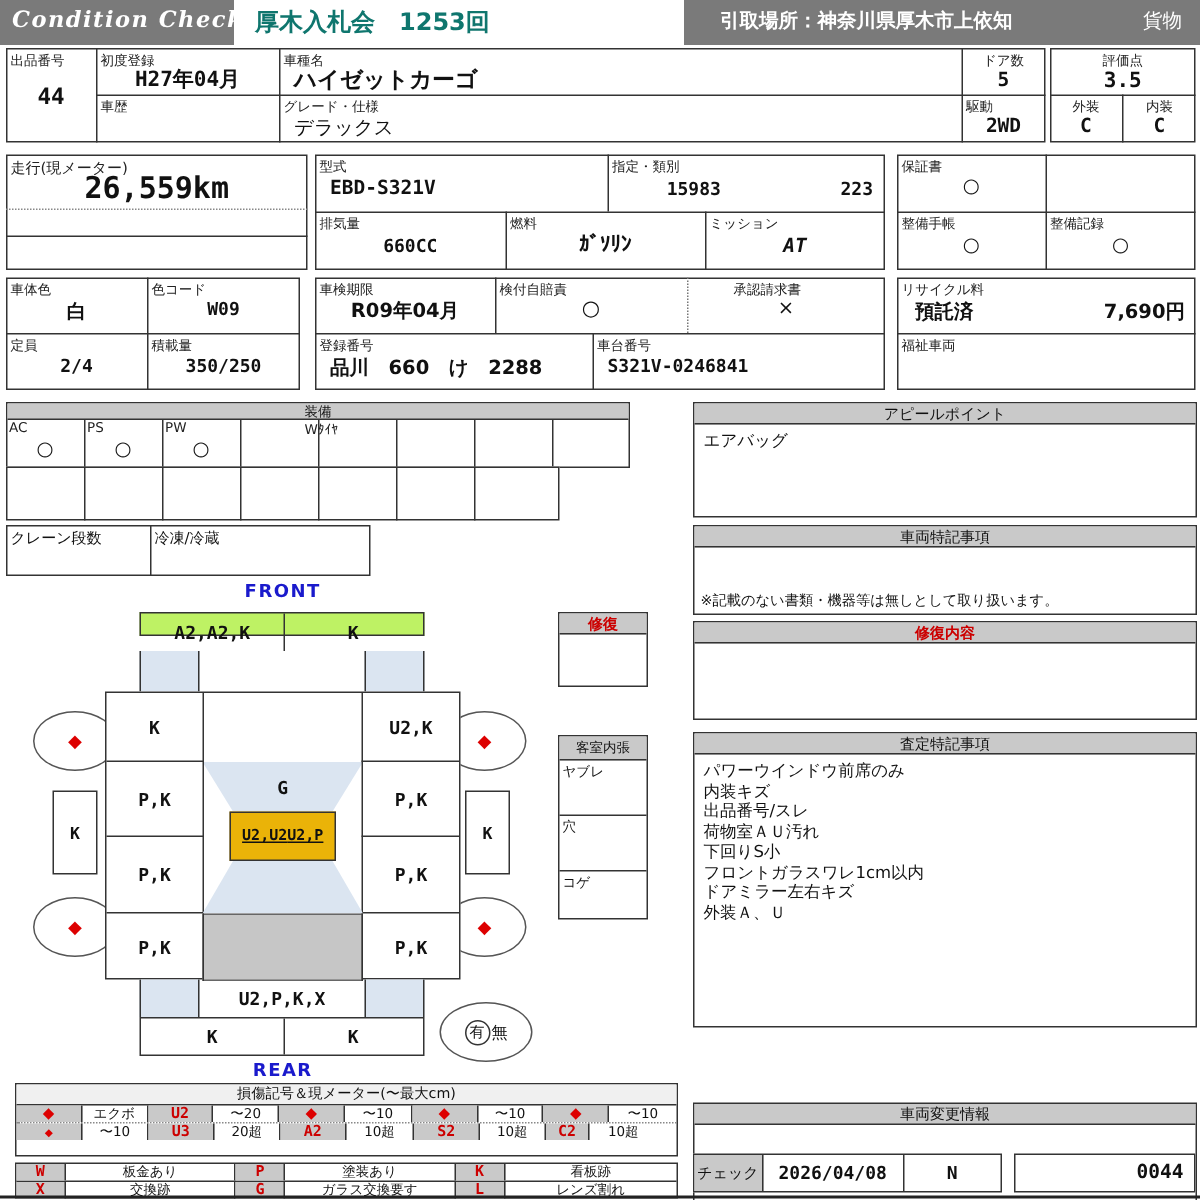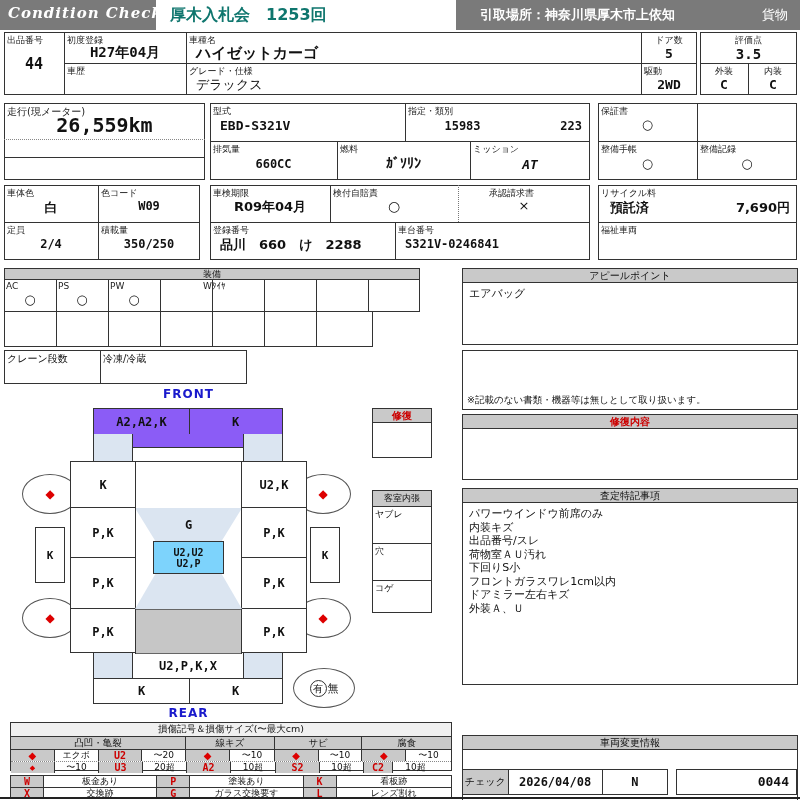--- a/index.html
+++ b/index.html
@@ -185,37 +185,37 @@
   <div class="wheel" style="left:295px;top:474px;width:56px;height:40px;">
     <span class="dia">◆</span>
     </div>
   <div class="wheel" style="left:22px;top:598px;width:56px;height:40px;">
     <span class="dia">◆</span>
     </div>
   <div class="wheel" style="left:295px;top:598px;width:56px;height:40px;">
     <span class="dia">◆</span>
     </div>
 
-  <div class="abs b" style="left:93px;top:408px;width:190px;height:40px;background:#8b5cf6;z-index:1;">
+  <div class="abs b" style="left:93px;top:408px;width:190px;height:16px;background:#bef264;z-index:1;">
     <div class="vline" style="left:95px;top:0;height:25px;"></div>
     <div class="abs mono ctr" style="left:0;top:0;width:95px;height:25px;font-size:12px;">A2,A2,K</div>
     <div class="abs mono ctr" style="left:95px;top:0;width:93px;height:25px;font-size:12px;">K</div>
   </div>
   <div class="abs glass" style="left:93px;top:434px;width:40px;height:27px;border-left:1px solid #333;border-right:1px solid #333;z-index:1;"></div>
   <div class="abs glass" style="left:243px;top:434px;width:40px;height:27px;border-left:1px solid #333;border-right:1px solid #333;z-index:1;"></div>
 
   <div class="abs" style="left:70px;top:461px;width:237px;height:192px;border:1px solid #333;background:#fff;z-index:1;">
     <div class="abs mono ctr" style="left:0;top:0;width:65px;height:46px;border-right:1px solid #333;border-bottom:1px solid #333;font-size:12px;">K</div>
     <div class="abs mono ctr" style="right:0;top:0;width:65px;height:46px;border-left:1px solid #333;border-bottom:1px solid #333;font-size:12px;">U2,K</div>
     <div class="abs glass ctr" style="left:64px;top:46px;width:107px;height:33px;clip-path:polygon(0 0,100% 0,81% 100%,19% 100%);">
       <span class="mono" style="font-size:12px;">G</span>
       </div>
     <div class="abs mono ctr" style="left:0;top:46px;width:65px;height:50px;border-right:1px solid #333;border-bottom:1px solid #333;font-size:12px;">P,K</div>
     <div class="abs mono ctr" style="right:0;top:46px;width:65px;height:50px;border-left:1px solid #333;border-bottom:1px solid #333;font-size:12px;">P,K</div>
-    <div class="abs" style="left:82px;top:79px;width:71px;height:33px;border:1px solid #333;background:#7dd3fc;display:flex;flex-direction:column;align-items:center;justify-content:center;">
+    <div class="abs" style="left:82px;top:79px;width:71px;height:33px;border:1px solid #333;background:#eab308;display:flex;align-items:center;justify-content:center;text-decoration:underline;">
       <span class="mono" style="font-size:10px;line-height:11px;">U2,U2</span>
       <span class="mono" style="font-size:10px;line-height:11px;">U2,P</span>
     </div>
     <div class="abs mono ctr" style="left:0;top:96px;width:65px;height:51px;border-right:1px solid #333;border-bottom:1px solid #333;font-size:12px;">P,K</div>
     <div class="abs mono ctr" style="right:0;top:96px;width:65px;height:51px;border-left:1px solid #333;border-bottom:1px solid #333;font-size:12px;">P,K</div>
     <div class="abs glass" style="left:64px;top:112px;width:107px;height:35px;clip-path:polygon(19% 0,81% 0,100% 100%,0 100%);"></div>
     <div class="abs" style="left:64px;top:147px;width:107px;height:45px;background:#c6c6c6;border:1px solid #666;"></div>
     <div class="abs mono ctr" style="left:0;top:147px;width:65px;height:45px;border-right:1px solid #333;font-size:12px;">P,K</div>
     <div class="abs mono ctr" style="right:0;top:147px;width:65px;height:45px;border-left:1px solid #333;font-size:12px;">P,K</div>
   </div>
@@ -254,20 +254,21 @@
       <span class="cell-lbl">コゲ</span>
       </div>
   </div>
 
   <div class="panel" style="left:462px;top:268px;width:336px;height:77px;">
     <div class="panel-hdr">アピールポイント</div>
     <div style="padding:3px 6px;font-size:11px;">エアバッグ</div>
   </div>
 
   <div class="panel" style="left:462px;top:350px;width:336px;height:60px;">
+    <div class="panel-hdr">車両特記事項</div>
     <div class="abs" style="left:4px;bottom:2px;font-size:9.5px;white-space:nowrap;">※記載のない書類・機器等は無しとして取り扱います。</div>
   </div>
 
   <div class="panel" style="left:462px;top:414px;width:336px;height:66px;">
     <div class="panel-hdr red jb">修復内容</div>
   </div>
 
   <div class="panel" style="left:462px;top:488px;width:336px;height:197px;">
     <div class="panel-hdr">査定特記事項</div>
     <div style="padding-top:4px;">
@@ -288,27 +289,21 @@
 
   <div class="panel" style="left:462px;top:769px;width:206px;height:26px;display:flex;">
     <div class="graybar ctr" style="width:46px;border-right:1px solid #333;font-size:10px;box-sizing:border-box;">チェック</div>
     <div class="ctr mono" style="width:94px;font-size:12px;">2026/04/08</div>
     <div class="ctr mono" style="width:66px;border-left:1px solid #333;font-size:12px;box-sizing:border-box;">N</div>
   </div>
   <div class="panel mono" style="left:676px;top:769px;width:121px;height:26px;line-height:24px;text-align:right;padding-right:8px;font-size:13px;"></div>
   <div class="abs mono" style="left:676px;top:769px;width:113px;line-height:26px;text-align:right;font-size:13px;">0044</div>
 
   <div class="panel" style="left:10px;top:722px;width:442px;height:49px;">
-    <div class="ctr" style="height:13px;background:#f0f0f0;border-bottom:1px solid #333;font-size:9.5px;">損傷記号＆損傷サイズ(〜最大cm)</div>
-    <div class="legrow" style="height:12px;border-bottom:1px solid #333;">
-      <div class="legcell graybar" style="width:176px;font-size:9.5px;">凸凹・亀裂</div>
-      <div class="legcell graybar" style="width:89px;font-size:9.5px;">線キズ</div>
-      <div class="legcell graybar" style="width:88px;font-size:9.5px;">サビ</div>
-      <div class="legcell graybar" style="width:89px;font-size:9.5px;">腐食</div>
-    </div>
+    <div class="ctr" style="height:13px;background:#f0f0f0;border-bottom:1px solid #333;font-size:9.5px;">損傷記号＆現メーター(〜最大cm)</div>
     <div class="legrow" style="height:11px;border-bottom:1px dotted #888;">
       <div class="legcell symcell" style="width:44px;color:#dd0000;font-size:10px;">◆</div>
       <div class="legcell" style="width:44px;">エクボ</div>
       <div class="legcell codecell" style="width:44px;">U2</div>
       <div class="legcell" style="width:44px;">〜20</div>
       <div class="legcell symcell" style="width:44px;color:#dd0000;font-size:10px;">◆</div>
       <div class="legcell" style="width:45px;">〜10</div>
       <div class="legcell symcell" style="width:44px;color:#dd0000;font-size:10px;">◆</div>
       <div class="legcell" style="width:44px;">〜10</div>
       <div class="legcell symcell" style="width:44px;color:#dd0000;font-size:10px;">◆</div>

